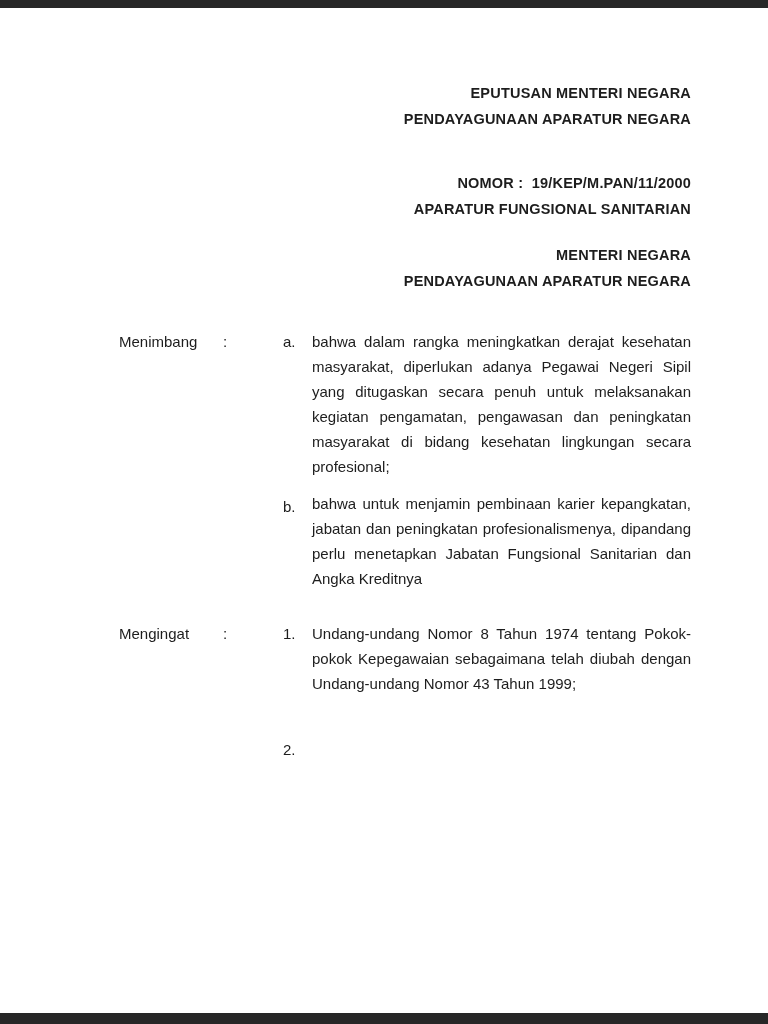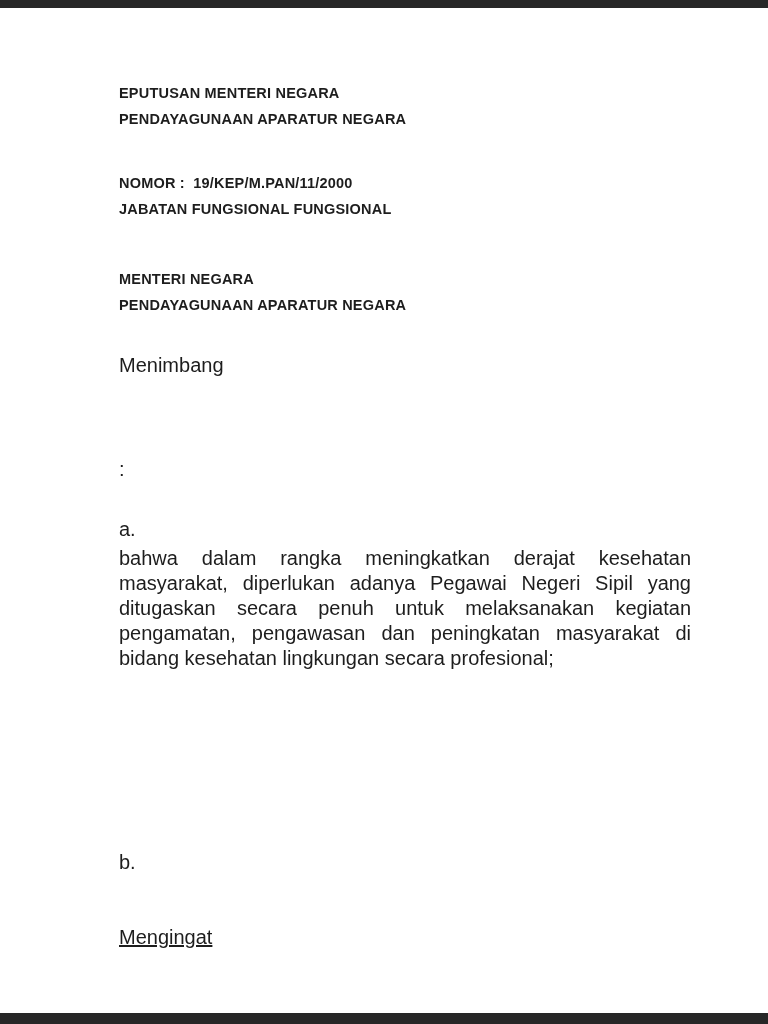--- a/index.html
+++ b/index.html
@@ -27,42 +27,41 @@
 
   .content {
     position: absolute;
     left: 119px;
     top: 0;
     width: 572px;
   }
 
   
   .heading {
-    text-align: left;
+    text-align: right;
     font-weight: bold;
     font-size: 14.5px;
     letter-spacing: 0.2px;
   }
   .h-line { line-height: 26px; white-space: pre; }
   .t1 { margin-top: 80px; }
   .nomor { margin-top: 38px; }
   .tentang { margin-top: 22px; }
-  .authority1 { margin-top: 44px; }
+  .authority1 { margin-top: 20px; }
 
   
   .row {
     display: flex;
     align-items: flex-start;
-    font-size: 20px;
+    font-size: 15px;
     line-height: 25px;
-    flex-direction: column;
   }
   .row-menimbang { margin-top: 35px; }
   .row-b { margin-top: 12px; }
-  .row-mengingat { margin-top: 46px; text-decoration: underline; }
+  .row-mengingat { margin-top: 30px; }
   .row-2 { margin-top: 41px; }
 
   .cell-label { width: 104px; flex: 0 0 104px; }
   .cell-colon { width: 60px; flex: 0 0 60px; }
   .cell-marker { width: 29px; flex: 0 0 29px; }
   .cell-text {
     flex: 1 1 auto;
     text-align: justify;
     text-justify: inter-word;
   }
@@ -74,42 +73,44 @@
 <div class="page">
 
   <div class="viewer-bar top"></div>
 
   <div class="content">
 
     <div class="heading">
       <div class="h-line t1">EPUTUSAN MENTERI NEGARA</div>
       <div class="h-line">PENDAYAGUNAAN APARATUR NEGARA</div>
       <div class="h-line nomor">NOMOR :  19/KEP/M.PAN/11/2000</div>
-      <div class="h-line">JABATAN FUNGSIONAL FUNGSIONAL</div>
+      <div class="h-line">APARATUR FUNGSIONAL SANITARIAN</div>
       <div class="h-line authority1">MENTERI NEGARA</div>
       <div class="h-line">PENDAYAGUNAAN APARATUR NEGARA</div>
     </div>
 
     <div class="row row-menimbang">
       <div class="cell-label">Menimbang</div>
       <div class="cell-colon">:</div>
       <div class="cell-marker">a.</div>
       <div class="cell-text">bahwa dalam rangka meningkatkan derajat kesehatan masyarakat, diperlukan adanya Pegawai Negeri Sipil yang ditugaskan secara penuh untuk melaksanakan kegiatan pengamatan, pengawasan dan peningkatan masyarakat di bidang kesehatan lingkungan secara profesional;</div>
     </div>
 
     <div class="row row-b">
       <div class="cell-label"></div>
       <div class="cell-colon"></div>
       <div class="cell-marker marker-low">b.</div>
+      <div class="cell-text">bahwa untuk menjamin pembinaan karier kepangkatan, jabatan dan peningkatan profesionalismenya, dipandang perlu menetapkan Jabatan Fungsional Sanitarian dan Angka Kreditnya</div>
     </div>
 
     <div class="row row-mengingat">
       <div class="cell-label">Mengingat</div>
       <div class="cell-colon">:</div>
       <div class="cell-marker">1.</div>
+      <div class="cell-text">Undang-undang Nomor 8 Tahun 1974 tentang Pokok-pokok Kepegawaian sebagaimana telah diubah dengan Undang-undang Nomor 43 Tahun 1999;</div>
     </div>
 
     <div class="row row-2">
       <div class="cell-label"></div>
       <div class="cell-colon"></div>
       <div class="cell-marker">2.</div>
     </div>
 
   </div>
 

